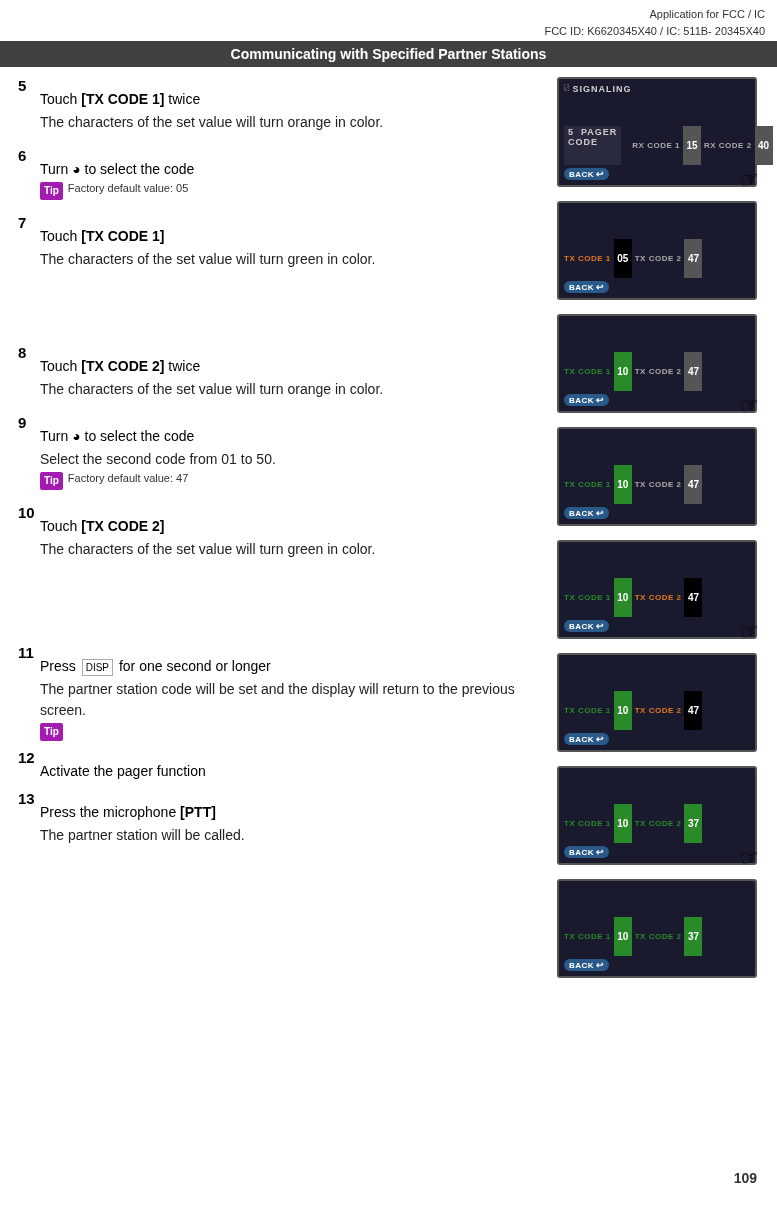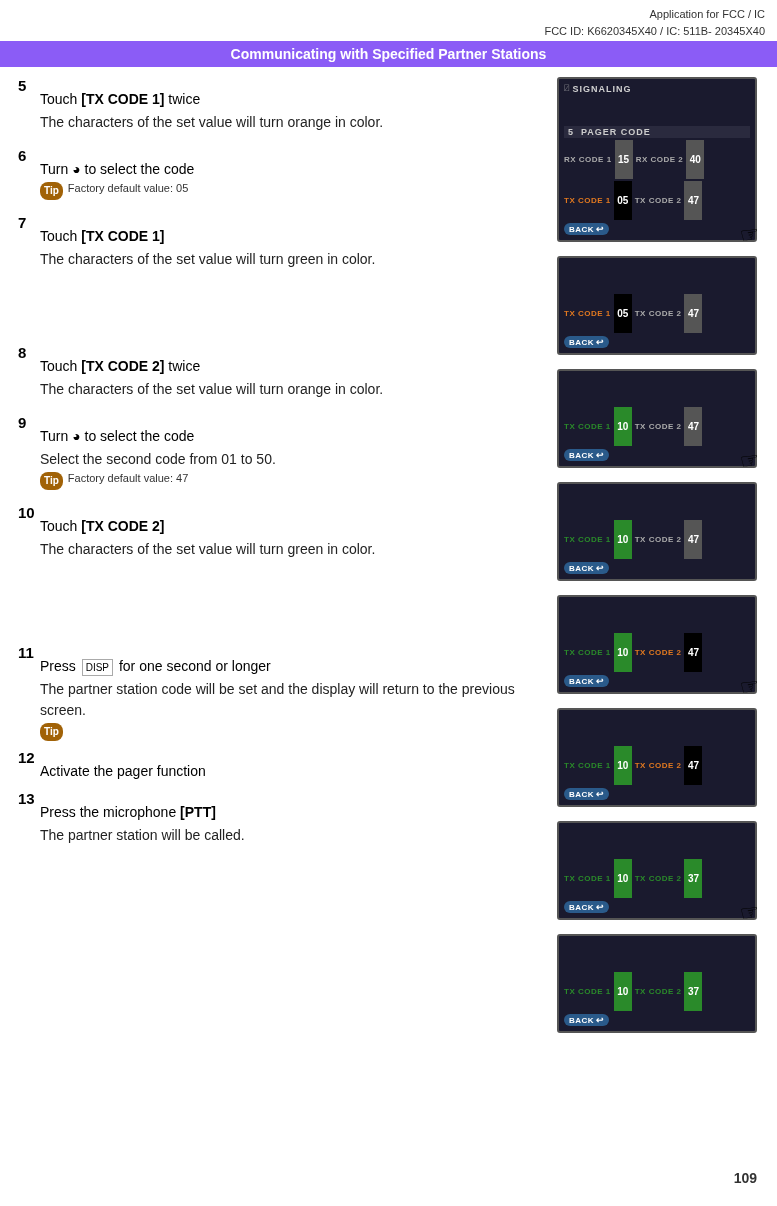--- a/index.html
+++ b/index.html
@@ -14,21 +14,21 @@
 
     .page-header {
       text-align: right;
       padding: 6px 12px 2px 0;
       font-size: 11px;
       color: #333;
       line-height: 1.5;
     }
 
     .section-title {
-      background: #8b5cf6;
+      background: #404040;
       color: #fff;
       font-weight: bold;
       font-size: 14px;
       text-align: center;
       padding: 5px 10px;
     }
 
     .main-content {
       display: flex;
       flex-direction: row;
@@ -82,27 +82,27 @@
     }
 
     .tip-box {
       display: flex;
       align-items: flex-start;
       margin-left: 22px;
       margin-top: 2px;
     }
 
     .tip-label {
-      background: #a16207;
+      background: #a21caf;
       color: #fff;
       font-size: 10px;
       font-weight: bold;
       padding: 1px 4px;
       margin-right: 5px;
-      border-radius: 8px;
+      border-radius: 2px;
       white-space: nowrap;
       line-height: 1.6;
     }
 
     .tip-text {
       font-size: 11px;
       color: #333;
     }
 
     
@@ -133,22 +133,22 @@
 
     .signaling-text {
       color: #d0d0d0;
       font-size: 9px;
       font-weight: bold;
       letter-spacing: 1px;
     }
 
     .screen-rows {
       display: flex;
-      flex-direction: column;
-      gap: 2px;
+      flex-direction: row;
+      gap: 11px;
       margin-top: 32px;
     }
 
     .screen-row {
       display: flex;
       align-items: center;
       gap: 3px;
     }
 
     .pager-row {

